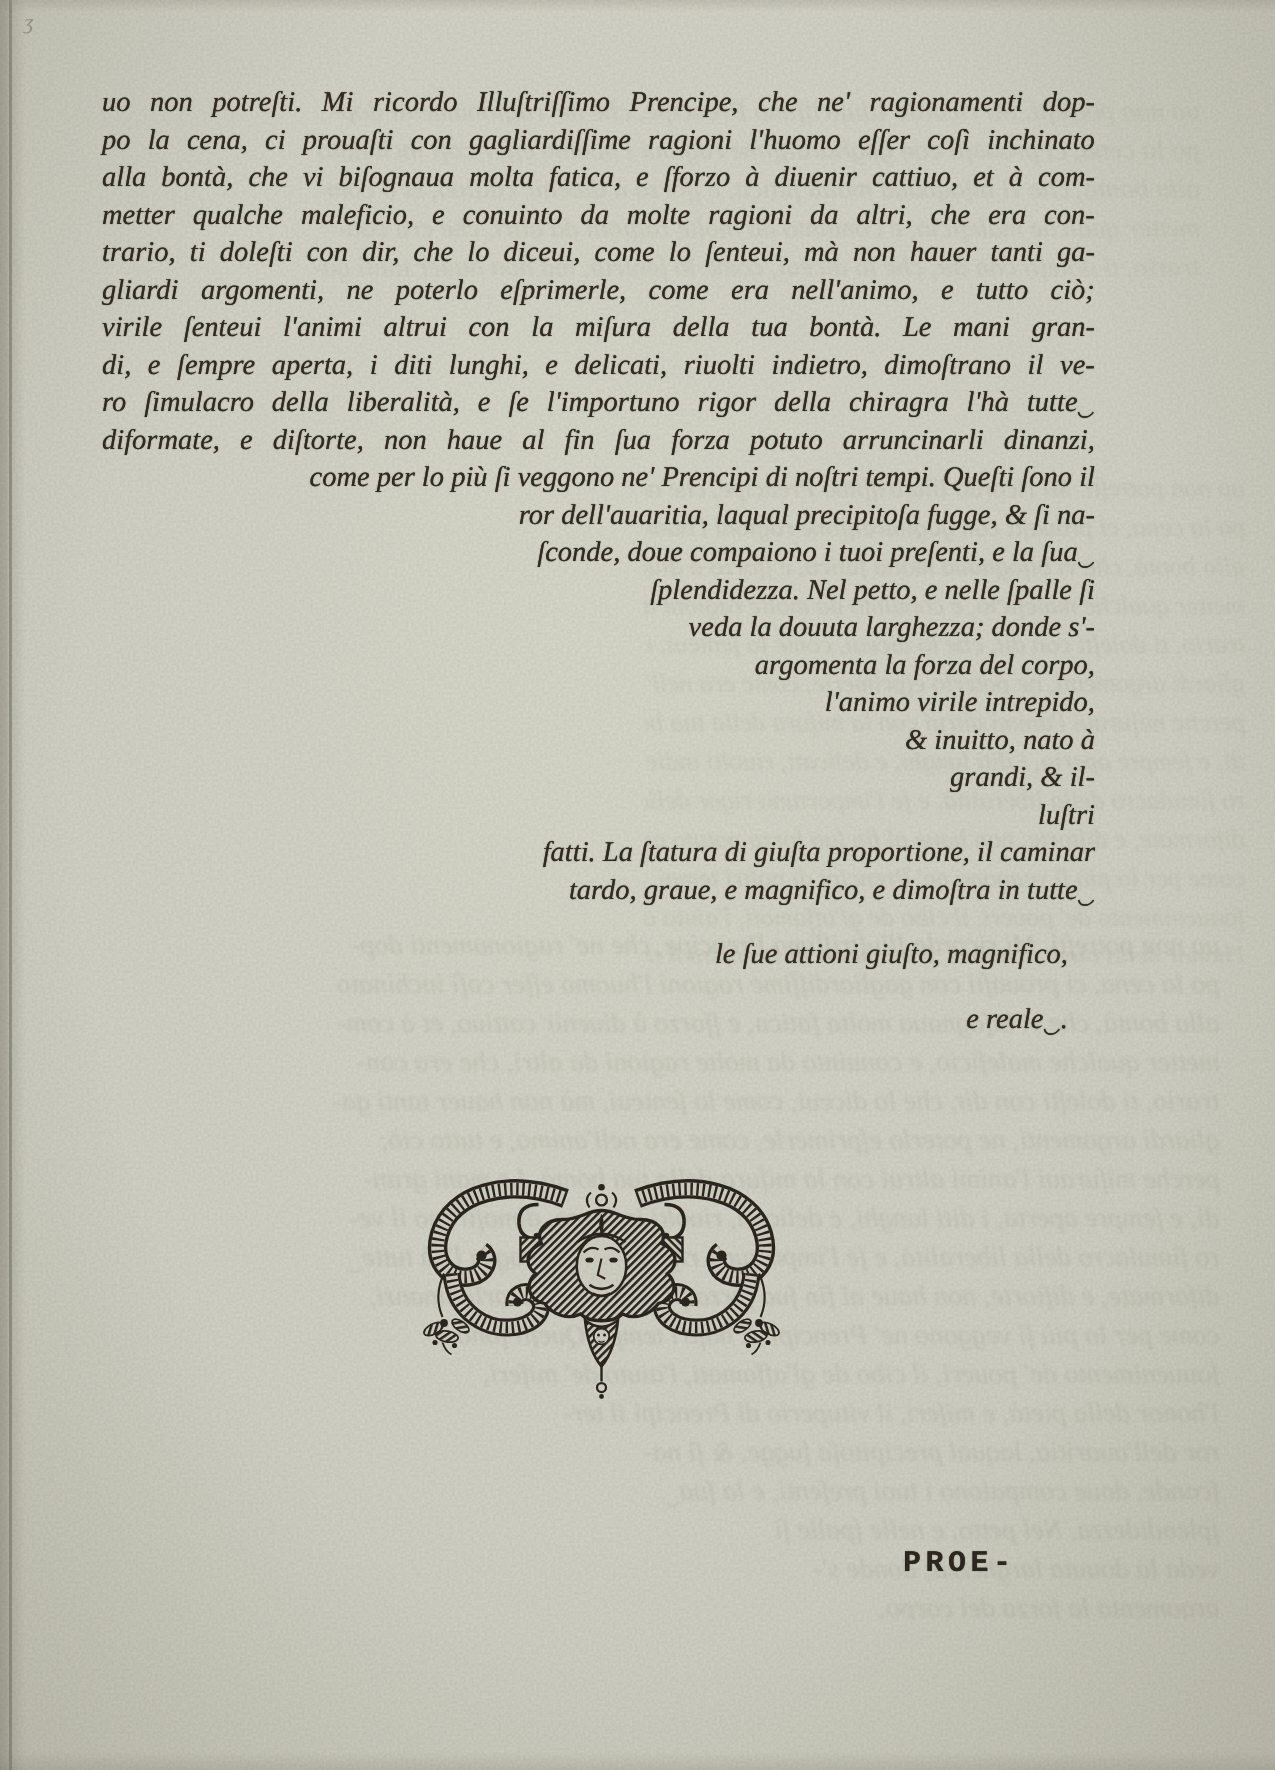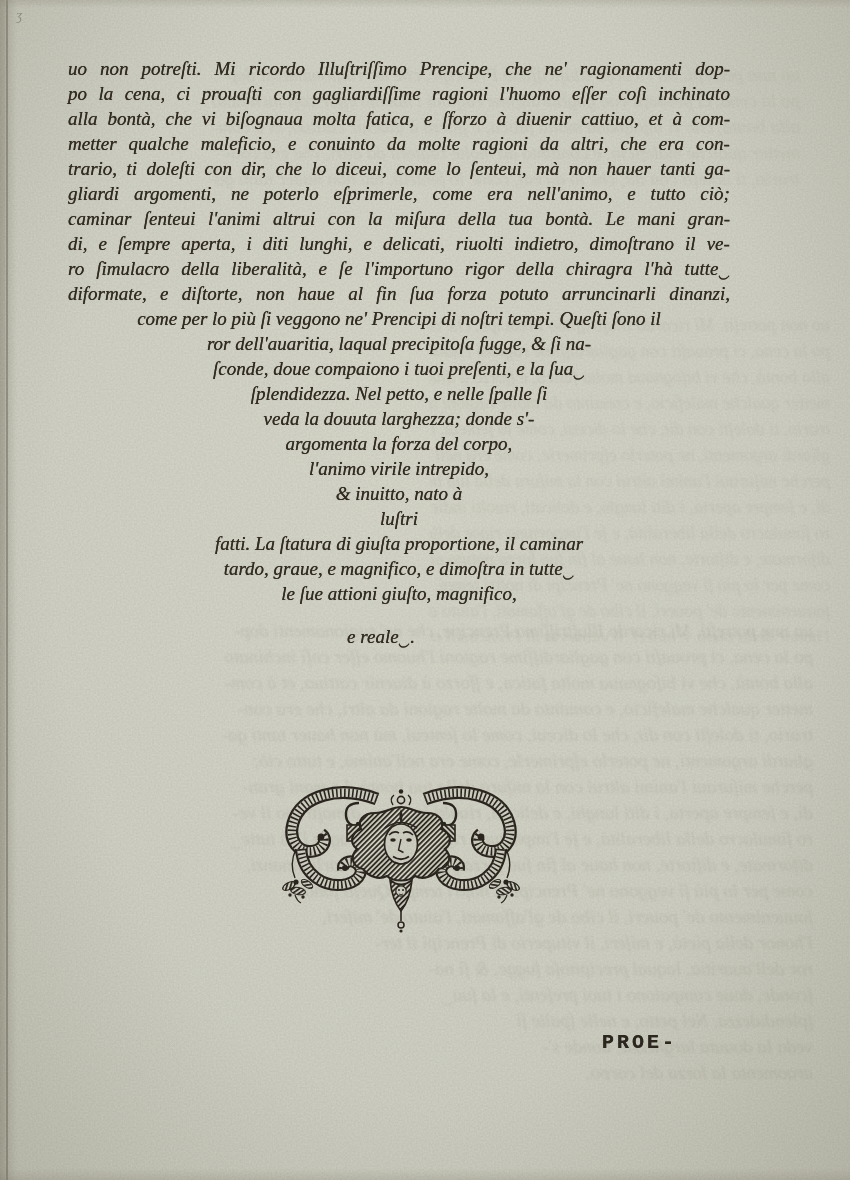--- a/index.html
+++ b/index.html
@@ -23,21 +23,21 @@
 
   
   .textblock{
     position:absolute;left:68px;top:56px;width:662px;
     font-style:italic;font-size:19px;color:#332c23;
     text-shadow:0 0 .5px rgba(45,38,28,.85), 0 0 1.2px rgba(45,38,28,.2);
     z-index:3;
   }
   .jline{display:flex;justify-content:space-between;height:25px;line-height:25px;}
   .jline span{white-space:pre;}
-  .cline{height:25px;line-height:25px;text-align:center;}
+  .cline{height:25px;line-height:25px;text-align:right;}
   
   [data-name="centered-taper"] .cline:nth-child(n+13){transform:translateX(-18px);margin-top:18px;}
 
   
   .ghost{
     position:absolute;font-style:italic;color:#5e5d4b;
     transform:scaleX(-1);filter:blur(1.1px);
     overflow:hidden;white-space:nowrap;z-index:1;pointer-events:none;
   }
   .ghost .gline{line-height:26px;}
@@ -202,21 +202,21 @@
           <span>poterlo</span>
           <span>eſprimerle,</span>
           <span>come</span>
           <span>era</span>
           <span>nell'animo,</span>
           <span>e</span>
           <span>tutto</span>
           <span>ciò;</span>
         </div>
         <div class="jline" data-name="text-line">
-          <span>caminar</span>
+          <span>virile</span>
           <span>ſenteui</span>
           <span>l'animi</span>
           <span>altrui</span>
           <span>con</span>
           <span>la</span>
           <span>miſura</span>
           <span>della</span>
           <span>tua</span>
           <span>bontà.</span>
           <span>Le</span>
@@ -270,20 +270,21 @@
       </div>
     <div data-name="centered-taper">
         <div class="cline" data-name="text-line">come per lo più ſi veggono ne' Prencipi di noſtri tempi.  Queſti ſono il</div>
         <div class="cline" data-name="text-line">ror dell'auaritia, laqual precipitoſa fugge, &amp; ſi na-</div>
         <div class="cline" data-name="text-line">ſconde, doue compaiono i tuoi preſenti, e la ſua‿</div>
         <div class="cline" data-name="text-line">ſplendidezza.  Nel petto, e nelle ſpalle ſi</div>
         <div class="cline" data-name="text-line">veda la douuta larghezza; donde s'-</div>
         <div class="cline" data-name="text-line">argomenta la forza del corpo,</div>
         <div class="cline" data-name="text-line">l'animo virile intrepido,</div>
         <div class="cline" data-name="text-line">&amp; inuitto, nato à</div>
+        <div class="cline" data-name="text-line">grandi, &amp; il-</div>
         <div class="cline" data-name="text-line">luſtri</div>
         <div class="cline" data-name="text-line">fatti.  La ſtatura di giuſta proportione, il caminar</div>
         <div class="cline" data-name="text-line">tardo, graue, e magnifico, e dimoſtra in tutte‿</div>
         <div class="cline" data-name="text-line">le ſue attioni giuſto, magnifico,</div>
         <div class="cline" data-name="text-line">e reale‿.</div>
       </div>
   </div>
 
   <svg class="ornament" data-name="tailpiece-ornament" viewBox="0 0 240 155" width="240" height="155" aria-hidden="true">
     <defs>

